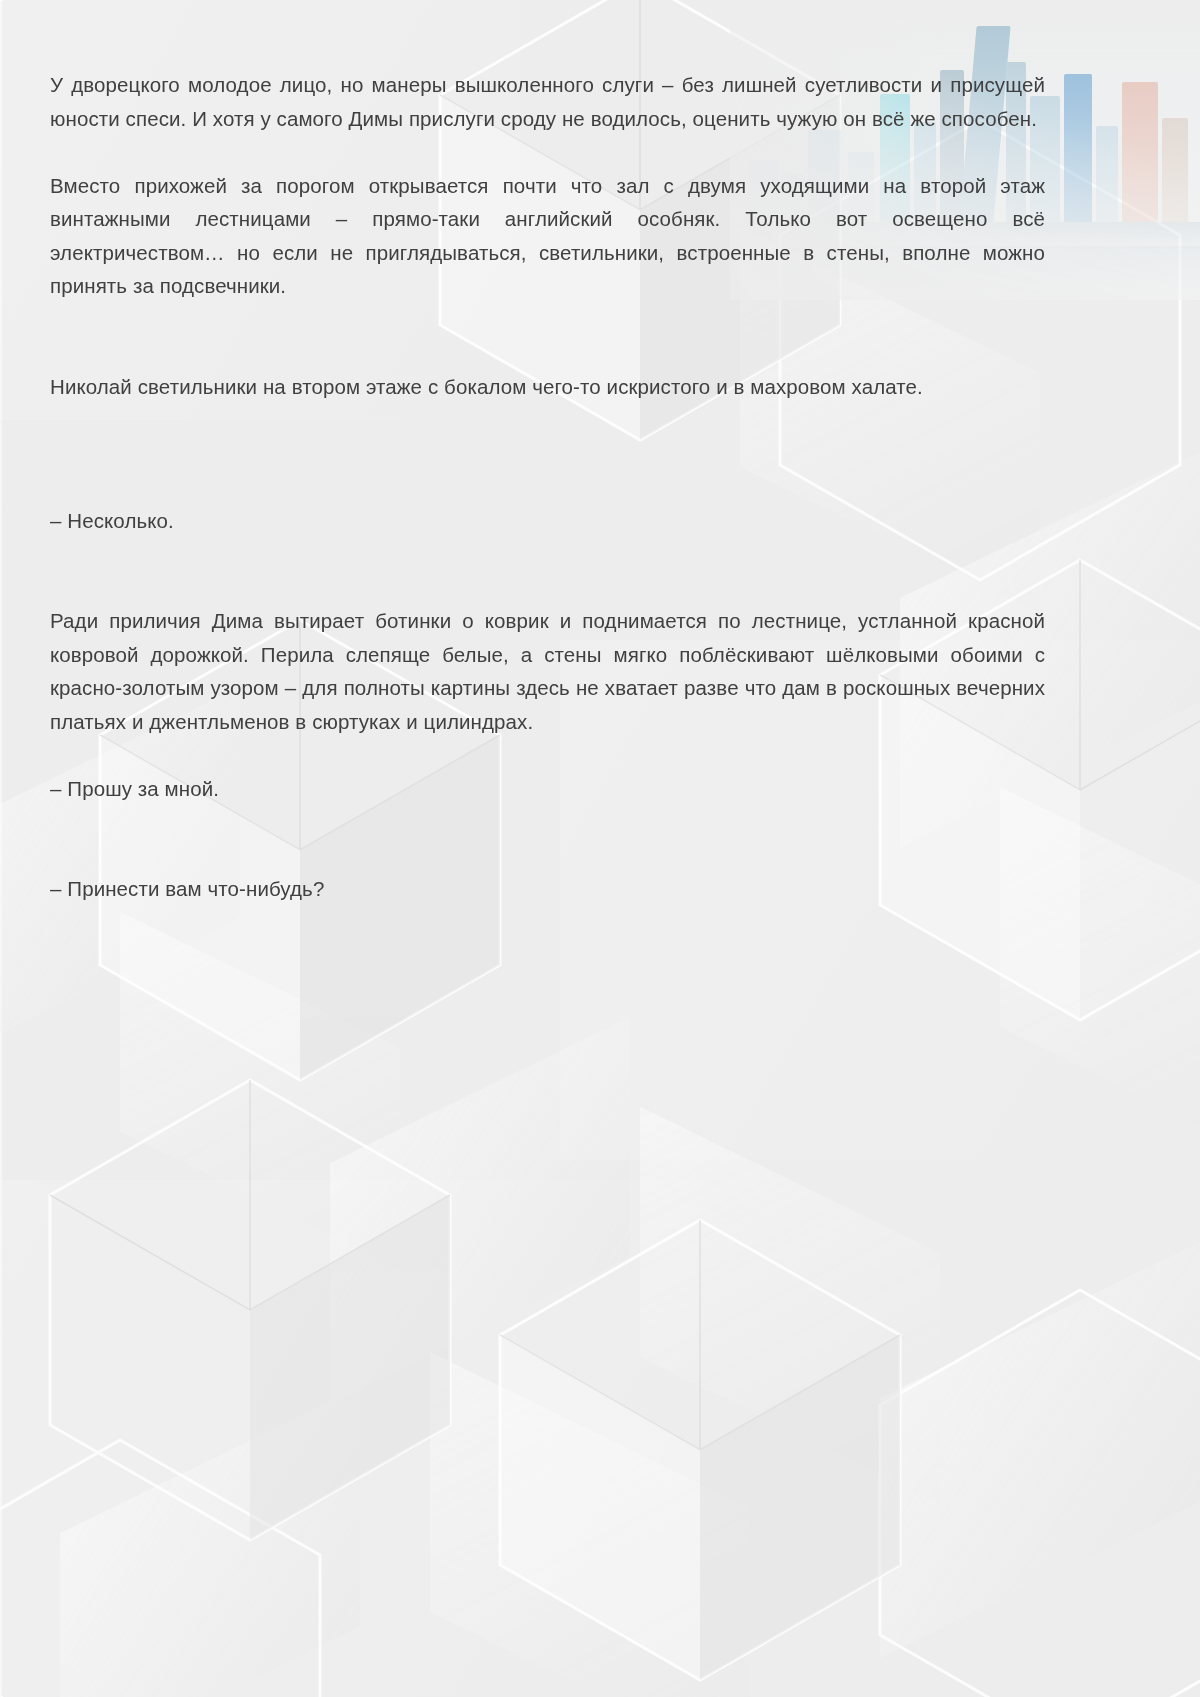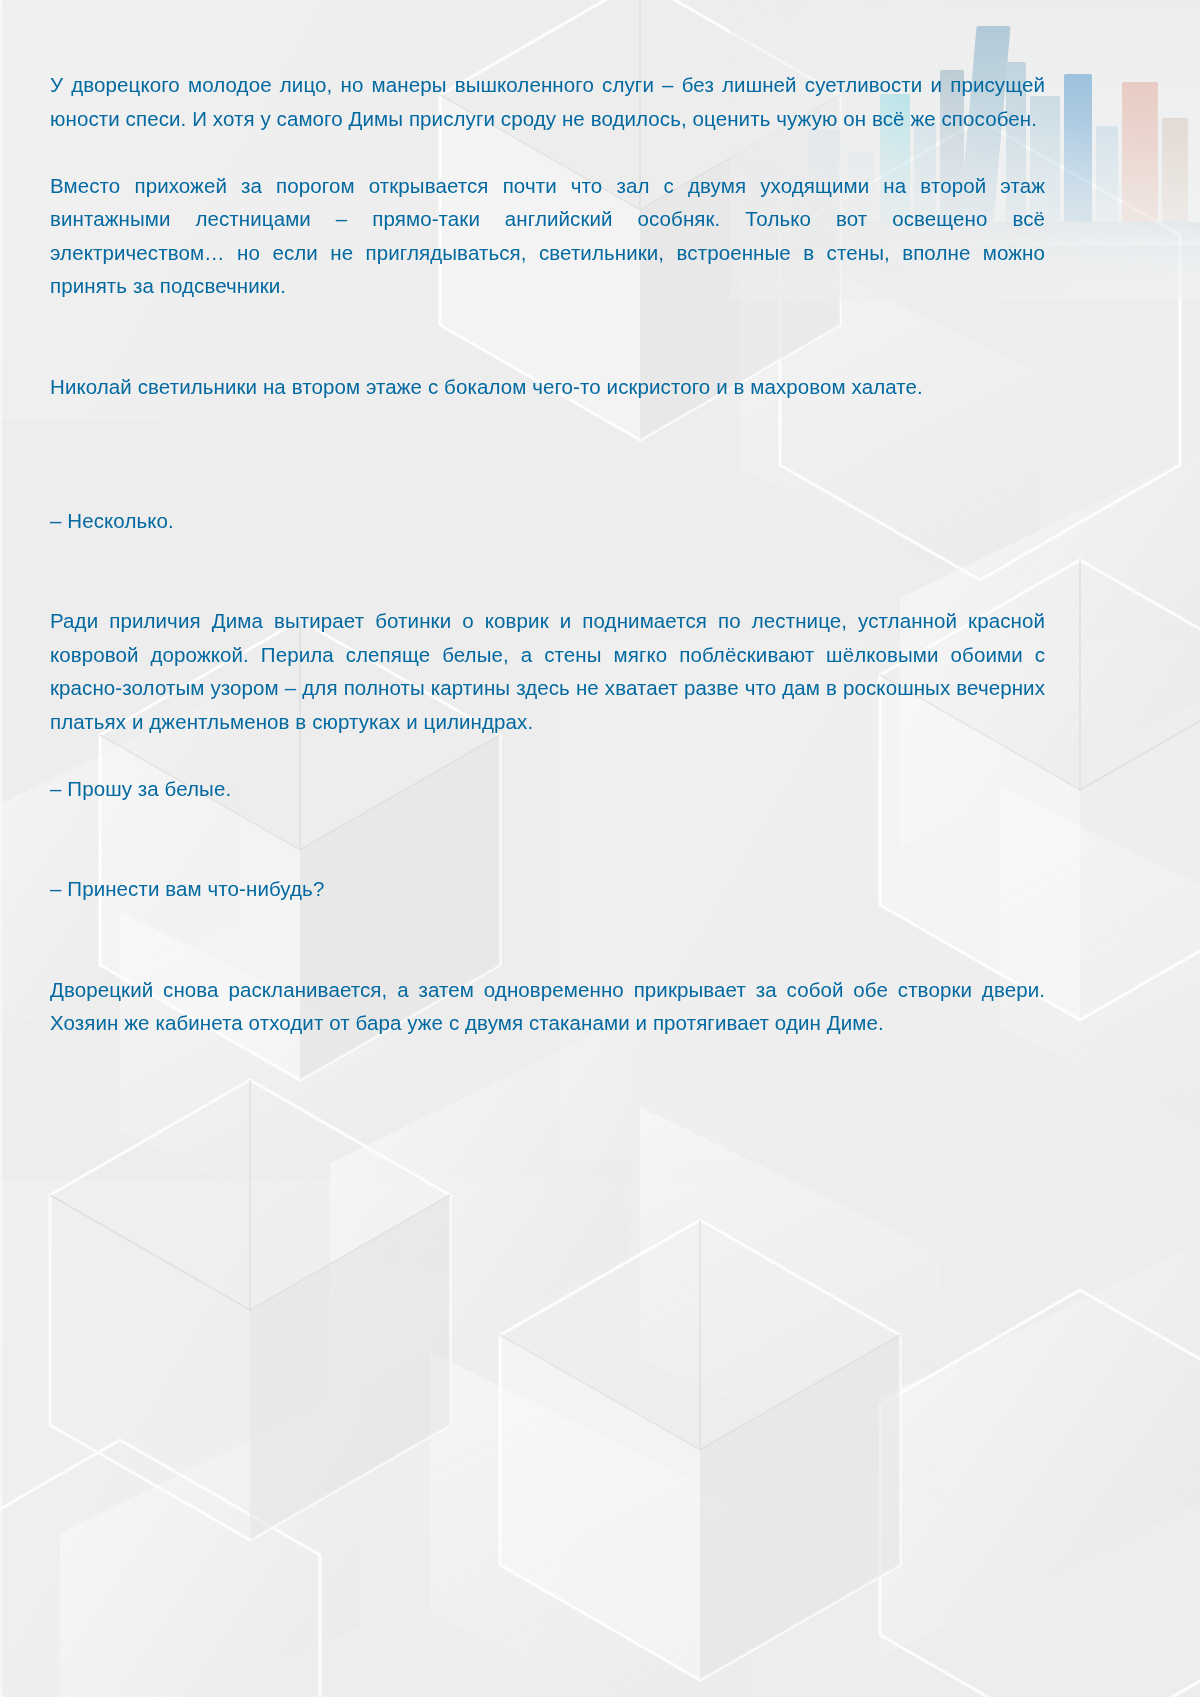--- a/index.html
+++ b/index.html
@@ -104,21 +104,21 @@
   .page {
     position: absolute;
     left: 50px;
     top: 0;
     width: 995px;
     height: 1697px;
   }
   .para {
     font-size: 20.5px;
     line-height: 33.5px;
-    color: #0369a1;
+    color: #404040;
     text-align: justify;
     text-justify: inter-word;
     margin: 0;
     letter-spacing: 0.1px;
   }
   .gap {
     height: 33.5px;
   }
 </style>
 </head>
@@ -221,24 +221,23 @@
   <div class="gap"></div>
 
   <p class="para">– Несколько.</p>
   <div class="gap"></div>
 
   <div class="gap"></div>
 
   <p class="para">Ради приличия Дима вытирает ботинки о коврик и поднимается по лестнице, устланной красной ковровой дорожкой. Перила слепяще белые, а стены мягко поблёскивают шёлковыми обоими с красно-золотым узором – для полноты картины здесь не хватает разве что дам в роскошных вечерних платьях и джентльменов в сюртуках и цилиндрах.</p>
   <div class="gap"></div>
 
-  <p class="para">– Прошу за белые.</p>
+  <p class="para">– Прошу за мной.</p>
   <div class="gap"></div>
 
   <div class="gap"></div>
 
   <p class="para">– Принести вам что-нибудь?</p>
   <div class="gap"></div>
 
   <div class="gap"></div>
 
-  <p class="para">Дворецкий снова раскланивается, а затем одновременно прикрывает за собой обе створки двери. Хозяин же кабинета отходит от бара уже с двумя стаканами и протягивает один Диме.</p>
 </div>
 
 </body></html>

